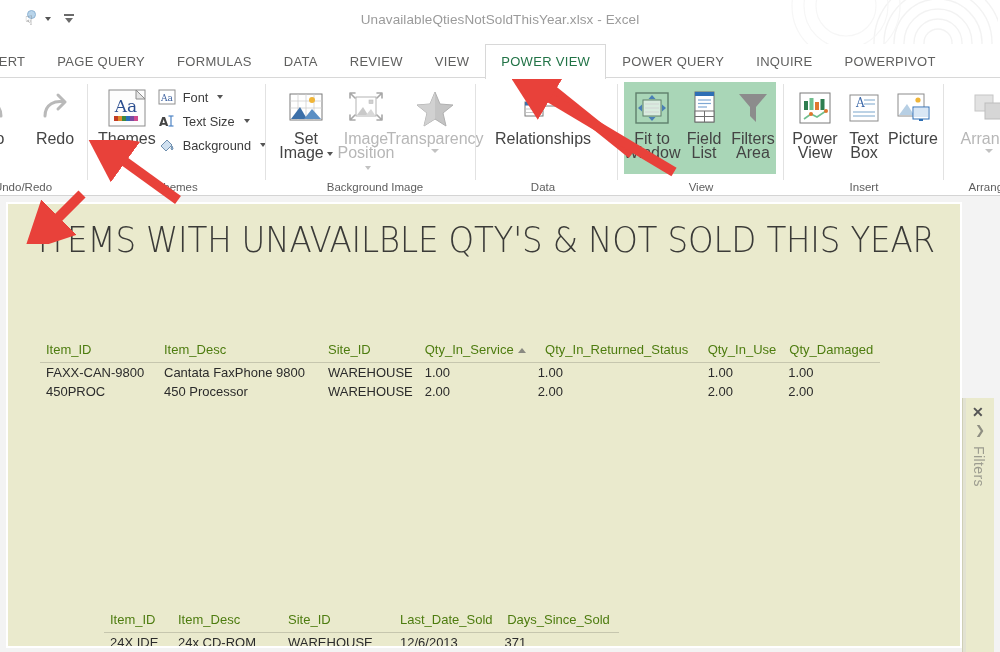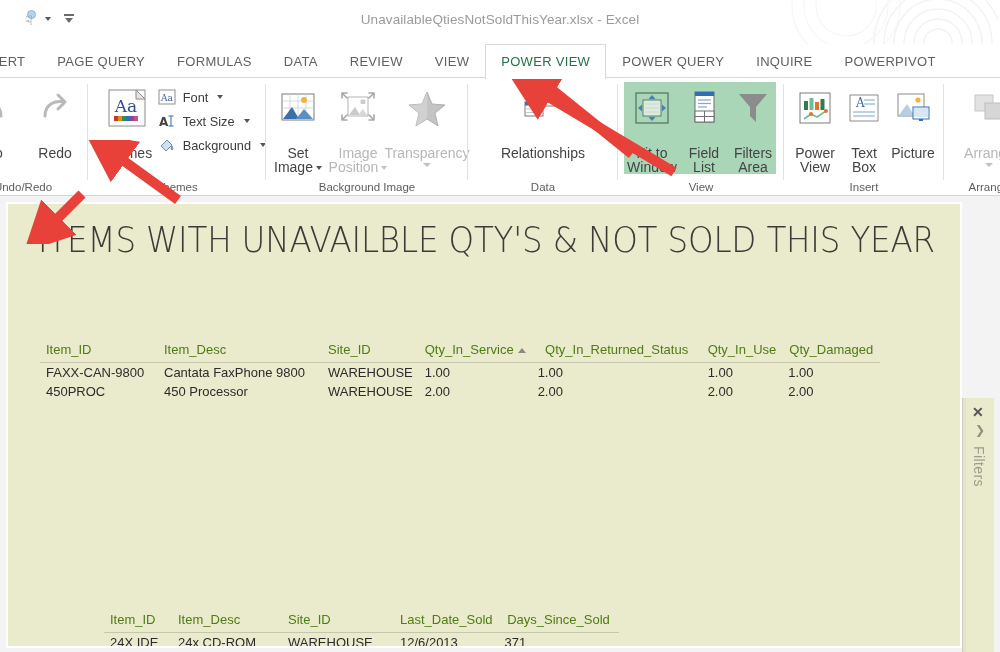--- a/index.html
+++ b/index.html
@@ -124,21 +124,21 @@
     position: absolute; left: 0; top: 4px; right: 0; height: 92px;
     display: flex; align-items: flex-start; justify-content: center;
   }
   .bigbtn {
     display: flex; flex-direction: column; align-items: center;
     width: 64px; padding-top: 4px; cursor: pointer;
     text-align: center;
   }
   .bigbtn .ic { height: 44px; display:flex; align-items:center; justify-content:center; }
   .bigbtn .lbl {
-    font-size: 14px; color: #444; line-height: 14px; margin-top: 16px;
+    font-size: 16px; color: #444; line-height: 14px; margin-top: 2px;
   }
   .bigbtn.disabled .lbl { color: #b7b7b7; }
   .bigbtn .lbl .cr {
     display: inline-block; width: 0; height: 0; margin-left: 3px;
     border-left: 3.5px solid transparent; border-right: 3.5px solid transparent;
     border-top: 4px solid #555; vertical-align: middle;
   }
   .bigbtn.disabled .lbl .cr { border-top-color: #c2c2c2; }
   .dropcaret {
     width: 0; height: 0; margin-top: 3px;
@@ -390,21 +390,21 @@
             </span>
             <span>Background</span>
             <span class="cr"></span>
           </div>
         </div>
       </div>
       <div class="glabel">Themes</div>
       <div class="gsep"></div>
     </div>
 
-    <div class="rgroup" style="left:266px; width:202px;">
+    <div class="rgroup" style="left:274px; width:202px;">
       <div class="gbody">
         <div class="bigbtn" style="width:58px;">
           <span class="ic">
             <svg width="40" height="38" viewBox="0 0 40 38">
               <rect x="4" y="5" width="32" height="26" fill="#ffffff" stroke="#7b7b7b"></rect>
               <g stroke="#cfcfcf" stroke-width="0.8">
                 <line x1="4" y1="12" x2="36" y2="12"></line>
                   <line x1="4" y1="19" x2="36" y2="19"></line>
                 <line x1="12" y1="5" x2="12" y2="31"></line>
                   <line x1="20" y1="5" x2="20" y2="31"></line>

